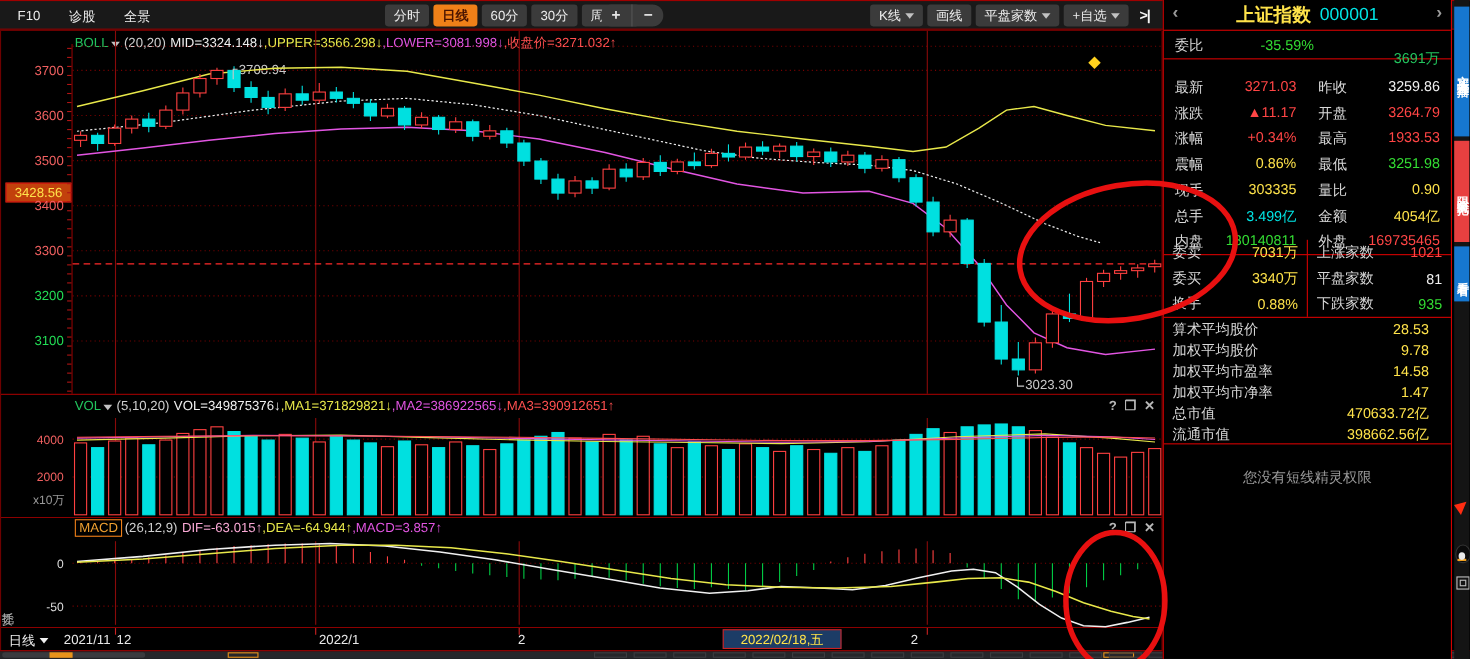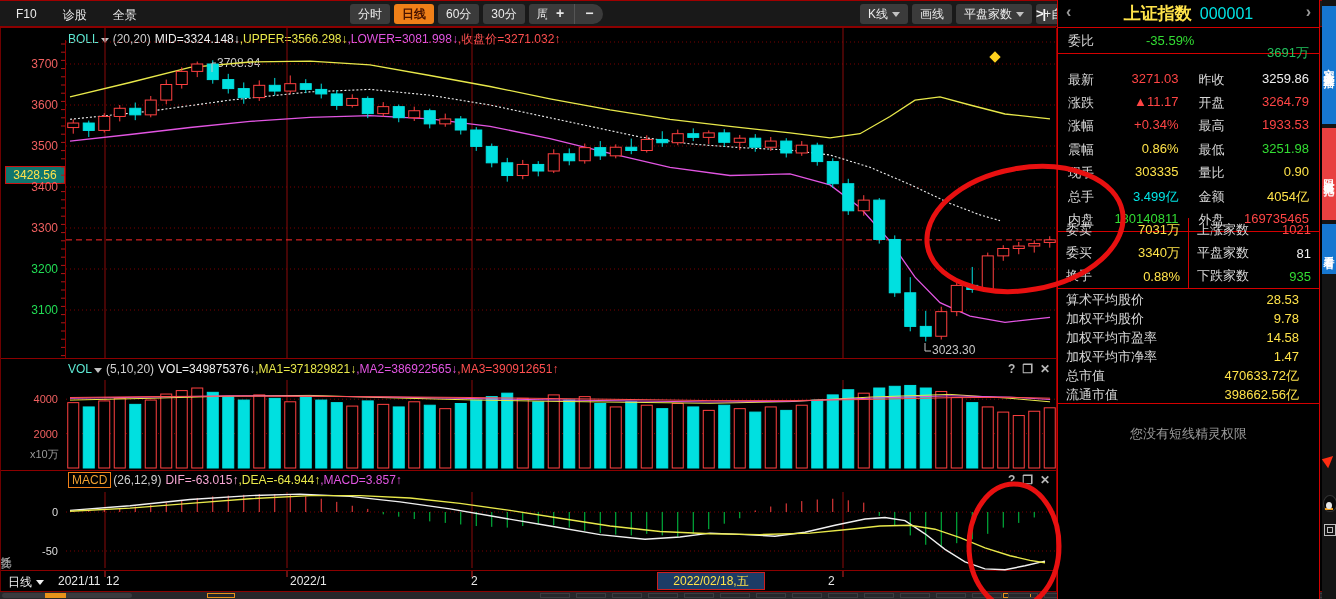--- a/index.html
+++ b/index.html
@@ -17,27 +17,27 @@
   .tb-btn.active{background:#f08018;color:#4a1400;font-weight:bold;}
   .caret{width:0;height:0;border-left:4px solid transparent;border-right:4px solid transparent;
          border-top:5px solid #c2c2c2;display:inline-block;}
   #tb-zoom{left:546px;top:3px;background:#3b3b3b;border-radius:10px;display:flex;height:20px;}
   #tb-zoom span{padding:0 10px;font-size:14px;line-height:19px;color:#e6e6e6;font-weight:bold;}
   #tb-zoom span:first-child{border-right:1px solid #555;}
   #collapse-btn{left:1036px;top:5px;color:#f5f5f5;font-weight:bold;font-size:13px;letter-spacing:-1px;}
 
   
   .ind-header{height:18px;font-size:12px;white-space:nowrap;}
-  .ind-label{color:#5eead4;}
+  .ind-label{color:#22c55e;}
   .ind-params{color:#cfcfcf;margin:0 4px 0 2px;}
   .macd-box{border:1px solid #f08018;color:#f0a030;padding:0 3px;}
   .win-ctrl{display:flex;gap:7px;color:#b8b8b8;font-size:12px;font-weight:bold;}
 
   
-  #price-marker{left:5px;top:166px;width:60px;height:18px;background:#0f766e;
+  #price-marker{left:5px;top:166px;width:60px;height:18px;background:#c2410c;
     border:1px solid #cc1111;color:#ffe34a;font-size:12px;text-align:center;line-height:17px;}
   #date-marker{left:657px;top:572px;width:108px;height:18px;background:#1c3c66;
     border:1px solid #cc2020;color:#ffe34a;font-size:12px;text-align:center;line-height:17px;}
   .peak-label{color:#c8c8c8;font-size:12px;}
   #marker-high{left:217px;top:56px;}
   #marker-low{left:932px;top:343px;}
 
   
   #axis-strip{left:0;top:571px;width:1336px;height:21px;background:#000;border-bottom:1px solid #8c0000;}
   #period-label{left:8px;top:574px;font-size:12px;color:#f0f0f0;display:flex;gap:4px;align-items:center;}
@@ -117,21 +117,21 @@
     <span class="tb-btn">30分</span>
     <span class="tb-btn">
       <span>周线</span>
         <span class="caret"></span>
     </span>
   </div>
   <div id="tb-zoom" class="abs">
     <span>+</span>
     <span>−</span>
   </div>
-  <div class="tb-group abs" style="left:860px;">
+  <div class="tb-group abs" style="left:791px;">
     <span class="tb-btn">
       <span>K线</span>
         <span class="caret"></span>
     </span>
     <span class="tb-btn">画线</span>
     <span class="tb-btn">
       <span>平盘家数</span>
         <span class="caret"></span>
     </span>
     <span class="tb-btn">

